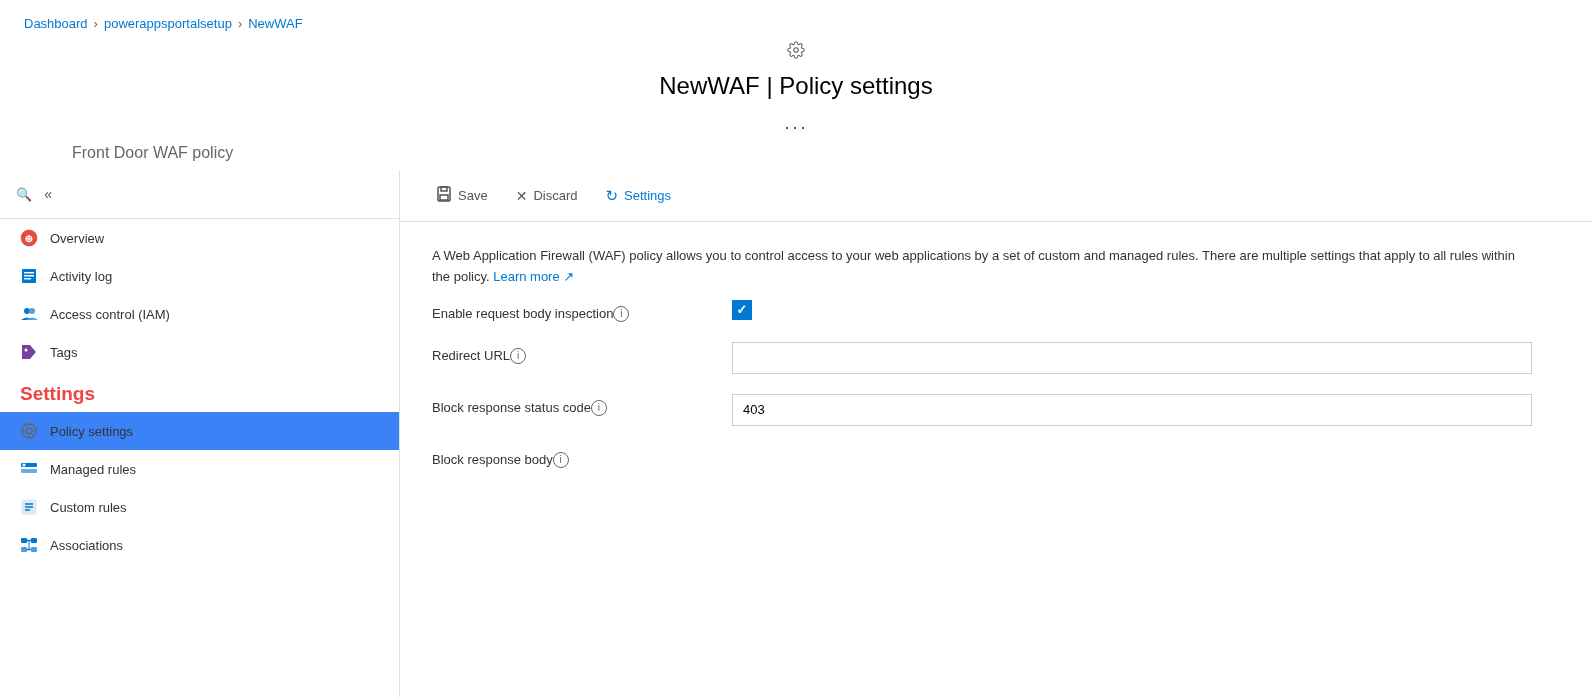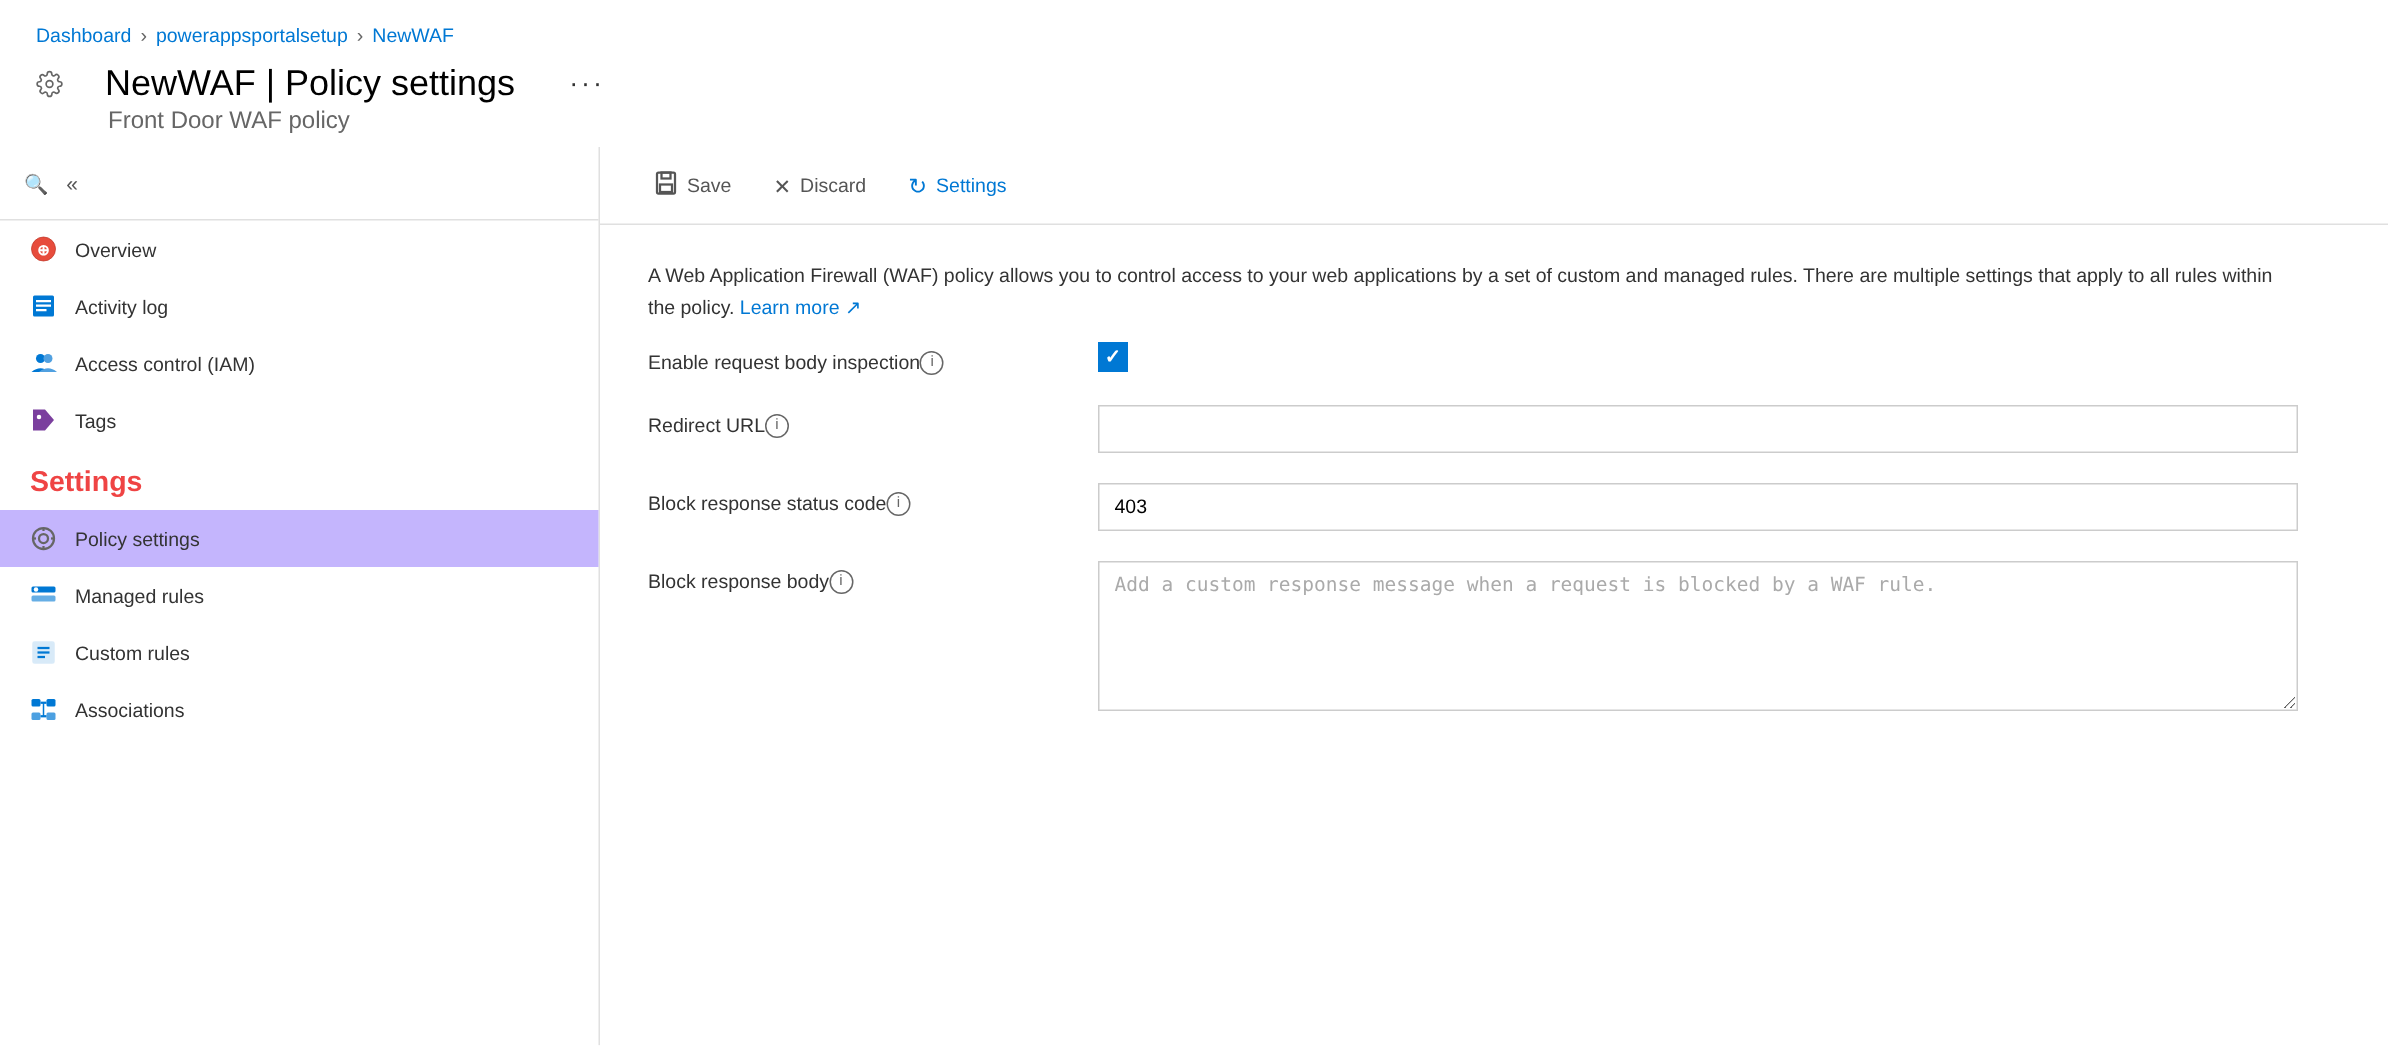--- a/index.html
+++ b/index.html
@@ -5,37 +5,37 @@
     * { box-sizing: border-box; margin: 0; padding: 0; }
     body { font-family: 'Segoe UI', Arial, sans-serif; font-size: 13px; background: #fff; color: #333; }
 
     .page-wrapper { display: flex; flex-direction: column; height: 697px; width: 1592px; background: #fff; }
 
     
     .header { padding: 16px 24px 8px 24px; border-bottom: none; }
     .breadcrumb { display: flex; align-items: center; gap: 6px; font-size: 13px; color: #0078d4; margin-bottom: 10px; }
     .breadcrumb-sep { color: #666; font-size: 13px; }
     .breadcrumb a { color: #0078d4; text-decoration: none; cursor: pointer; }
-    .title-row { display: flex; align-items: center; gap: 28px; }
+    .title-row { display: flex; align-items: center; gap: 13px; flex-direction: column; }
     .page-title { font-size: 24px; font-weight: 300; color: #000; }
     .subtitle { font-size: 16px; color: #666; margin-left: 48px; margin-top: 2px; }
     .ellipsis-btn { font-size: 18px; color: #333; cursor: pointer; background: none; border: none; padding: 4px 8px; letter-spacing: 2px; }
 
     
     .main-layout { display: flex; flex: 1; overflow: hidden; }
 
     
     .sidebar { width: 400px; min-width: 400px; border-right: 1px solid #e0e0e0; display: flex; flex-direction: column; padding: 0; }
     .search-bar { display: flex; align-items: center; padding: 12px 16px; border-bottom: 1px solid #e0e0e0; gap: 8px; }
     .search-input { flex: 1; border: 1px solid #ccc; padding: 6px 10px; font-size: 13px; color: #555; outline: none; }
     .search-icon { color: #666; font-size: 13px; }
     .collapse-btn { color: #555; cursor: pointer; font-size: 14px; border: none; background: none; padding: 4px; }
 
     .nav-item { display: flex; align-items: center; gap: 12px; padding: 10px 20px; cursor: pointer; font-size: 13px; color: #333; }
-    .nav-item.active { background: #c4b5fd; }
+    .nav-item.active { background: #3b82f6; }
 
     .nav-icon { width: 18px; height: 18px; display: flex; align-items: center; justify-content: center; flex-shrink: 0; }
 
     .section-header { padding: 12px 20px 7px 20px; font-size: 19px; font-weight: 600; color: #ef4444; }
 
     
     .content { flex: 1; display: flex; flex-direction: column; overflow: hidden; }
 
     .toolbar { display: flex; align-items: center; gap: 4px; padding: 10px 24px; border-bottom: 1px solid #e0e0e0; }
     .toolbar-btn { display: flex; align-items: center; gap: 6px; padding: 6px 12px; background: none; border: none; cursor: pointer; font-size: 13px; color: #555; }
@@ -255,20 +255,17 @@
           <div class="form-control">
             <input type="text" class="text-input" value="403" style="">
           </div>
         </div>
 
         <div class="form-row">
           <div class="form-label">
             <span>Block response body</span>
             <span class="info-icon" title="Info">i</span>
           </div>
-          <div class="form-control">
-            <textarea class="textarea-input" placeholder="Add a custom response message when a request is blocked by a WAF rule." style=""></textarea>
-          </div>
         </div>
       </div>
     </div>
   </div>
 </div>
 
 </body></html>

